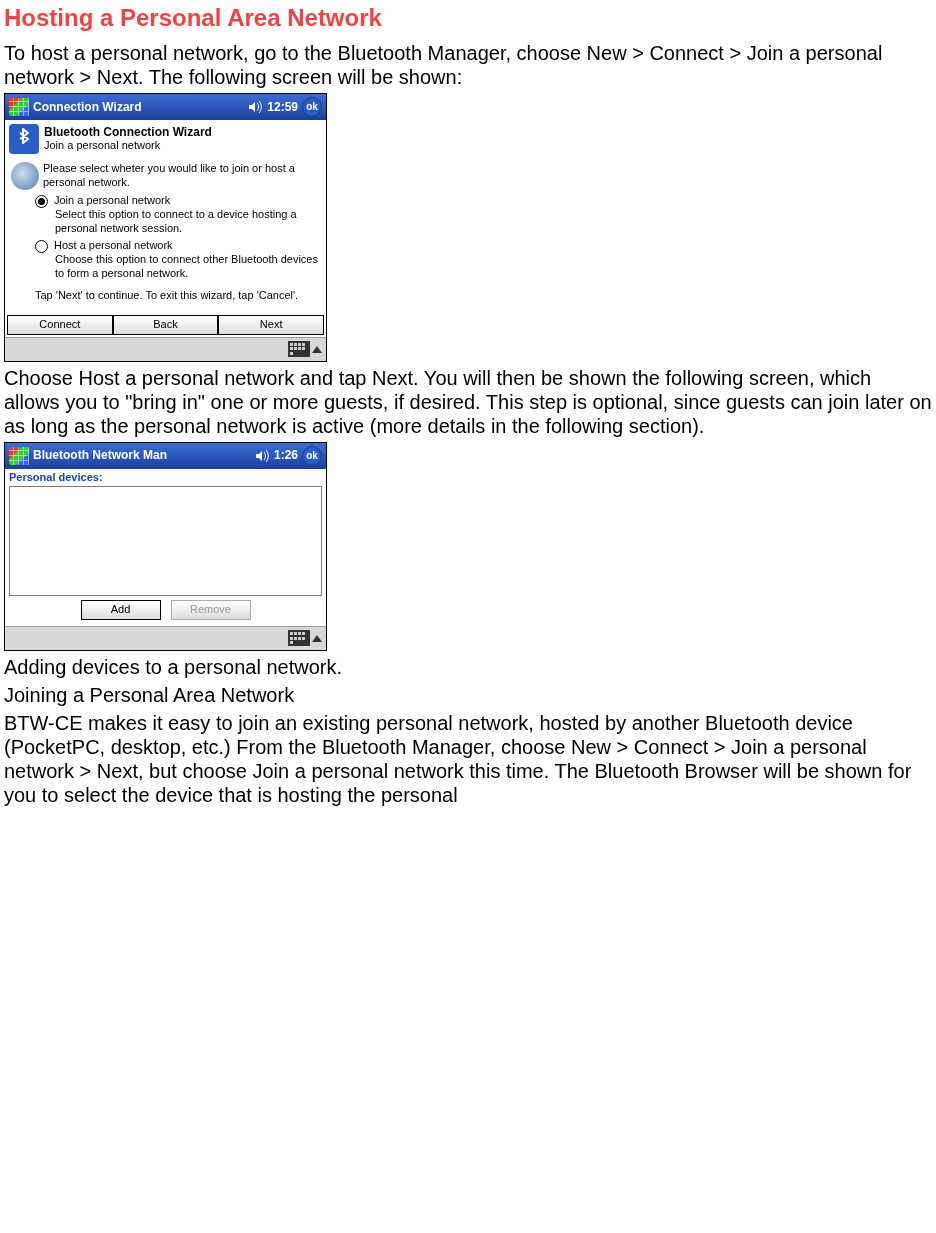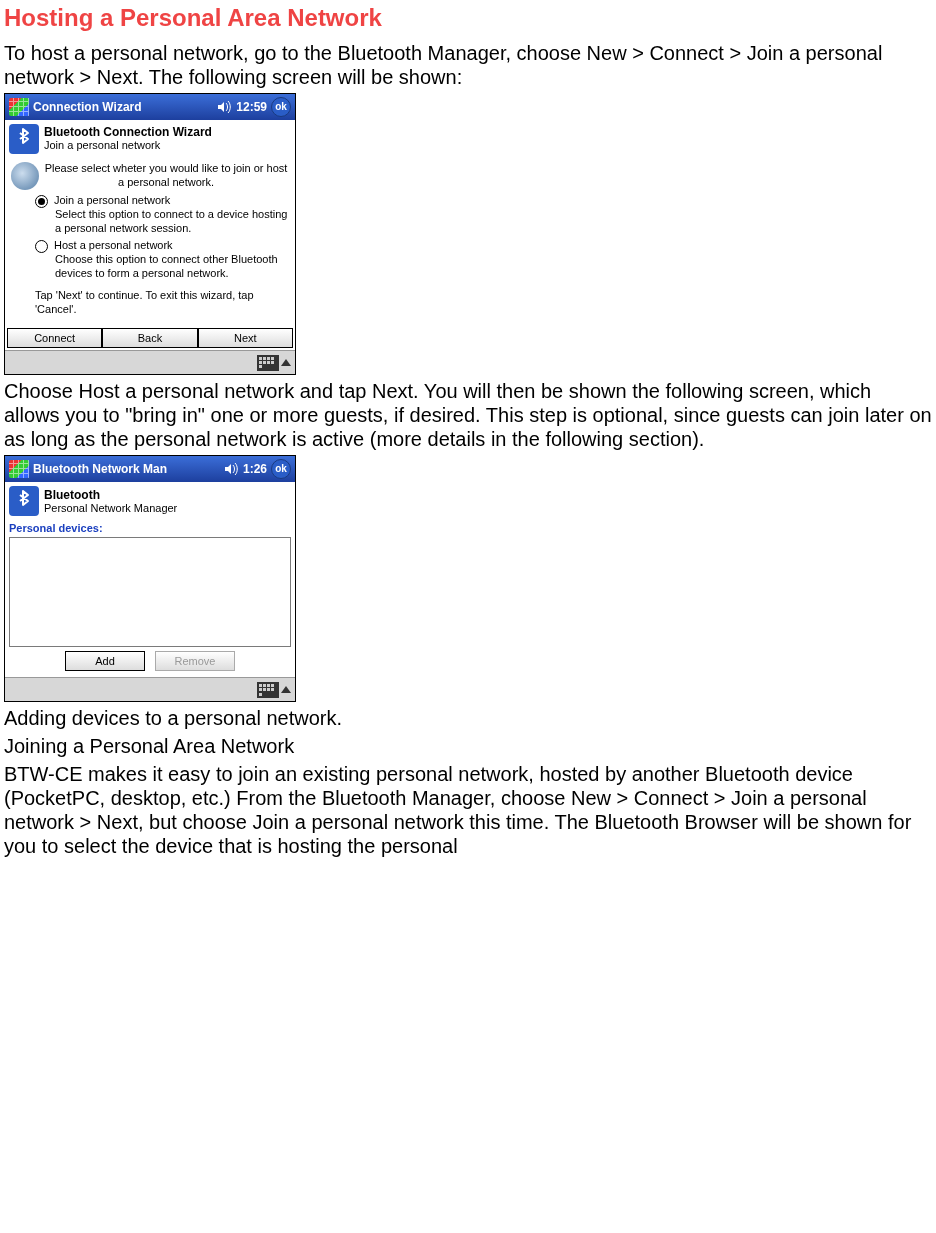--- a/index.html
+++ b/index.html
@@ -18,21 +18,21 @@
     font-weight: bold;
     color: #ef4444;
     margin: 0 0 8px 0;
   }
   p.body-text {
     margin: 0 0 4px 0;
   }
 
   
   .device-shot {
-    width: 292px;
+    width: 323px;
     border: 1px solid #000;
     background: #fff;
     margin: 2px 0 4px 0;
     font-family: Tahoma, sans-serif;
     font-size: 11px;
     color: #000;
   }
   .title-bar {
     display: flex;
     align-items: center;
@@ -81,21 +81,21 @@
   }
   .wizard-header .wh-text b { font-size:12px; }
   .wizard-header .wh-text div { font-size:11px; }
 
   .wizard-body {
     padding: 4px 6px 6px 6px;
     font-size:11px;
     line-height:1.25;
   }
   .wizard-body .prompt {
-    display:flex; gap:4px; margin-bottom:4px;text-align:center;
+    display:flex; gap:4px; margin-bottom:4px;
   }
   .geo-icon {
     width:28px;height:28px;flex:0 0 auto;
     background: radial-gradient(circle at 40% 40%, #cde, #79b 70%);
     border-radius:50%;
     position:relative;
   }
   .radio-row { display:flex; gap:6px; margin:4px 0 0 24px; }
   .radio {
     width:13px;height:13px;border:1px solid #000;border-radius:50%;
@@ -242,31 +242,20 @@
     <span class="vol-icon">
       <svg width="14" height="14" viewBox="0 0 14 14">
           <path d="M1 5h3l3-3v10l-3-3H1z" fill="#fff"></path>
           <path d="M9 3c2 2 2 6 0 8M11 1c3 3 3 9 0 12" stroke="#fff" stroke-width="1" fill="none"></path>
         </svg>
     </span>
     <span class="clock">1:26</span>
     <div class="ok-btn">ok</div>
   </div>
 
-  <div class="wizard-header">
-    <div class="bt-icon">
-      <svg width="16" height="22" viewBox="0 0 16 22">
-          <path d="M4 5l8 6-5 4V1l5 4-8 6" stroke="#fff" stroke-width="2" fill="none" stroke-linejoin="round"></path>
-        </svg>
-    </div>
-    <div class="wh-text">
-      <b>Bluetooth</b>
-      <div>Personal Network Manager</div>
-    </div>
-  </div>
 
   <div class="sect-label">Personal devices:</div>
   <div class="list-box"></div>
 
   <div class="small-btn-row">
     <div class="small-btn">Add</div>
     <div class="small-btn disabled">Remove</div>
   </div>
 
 

